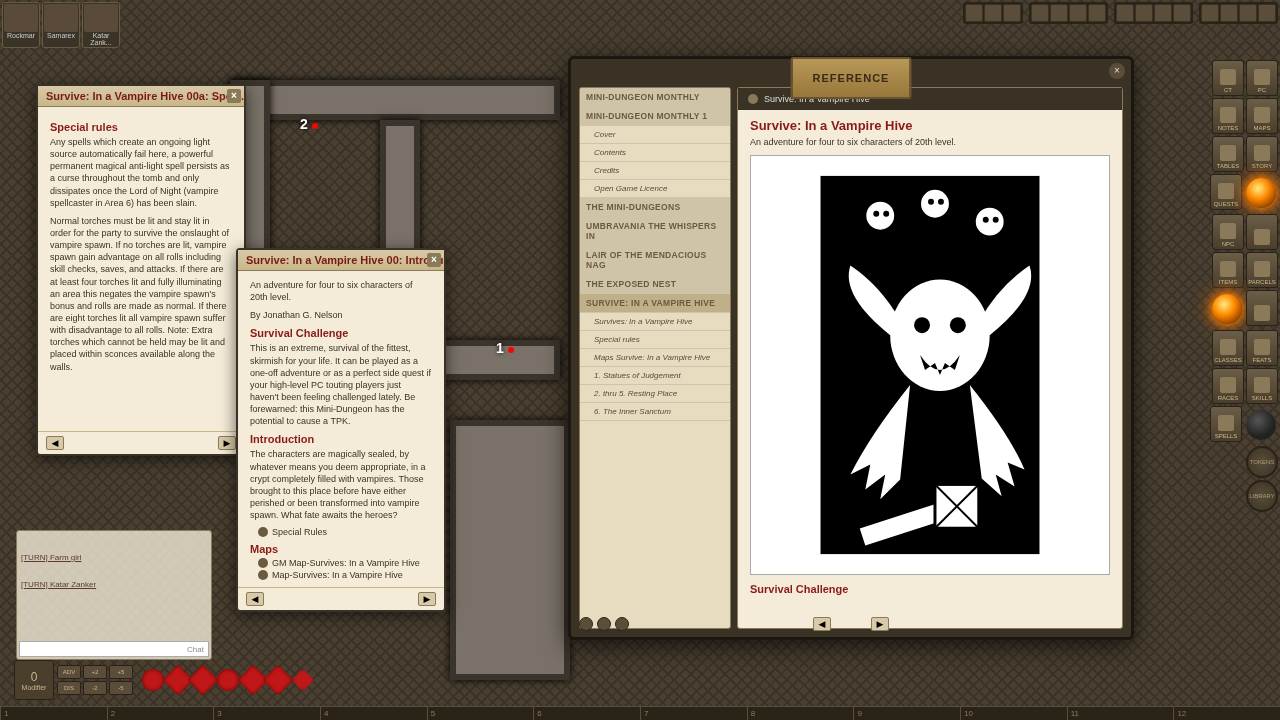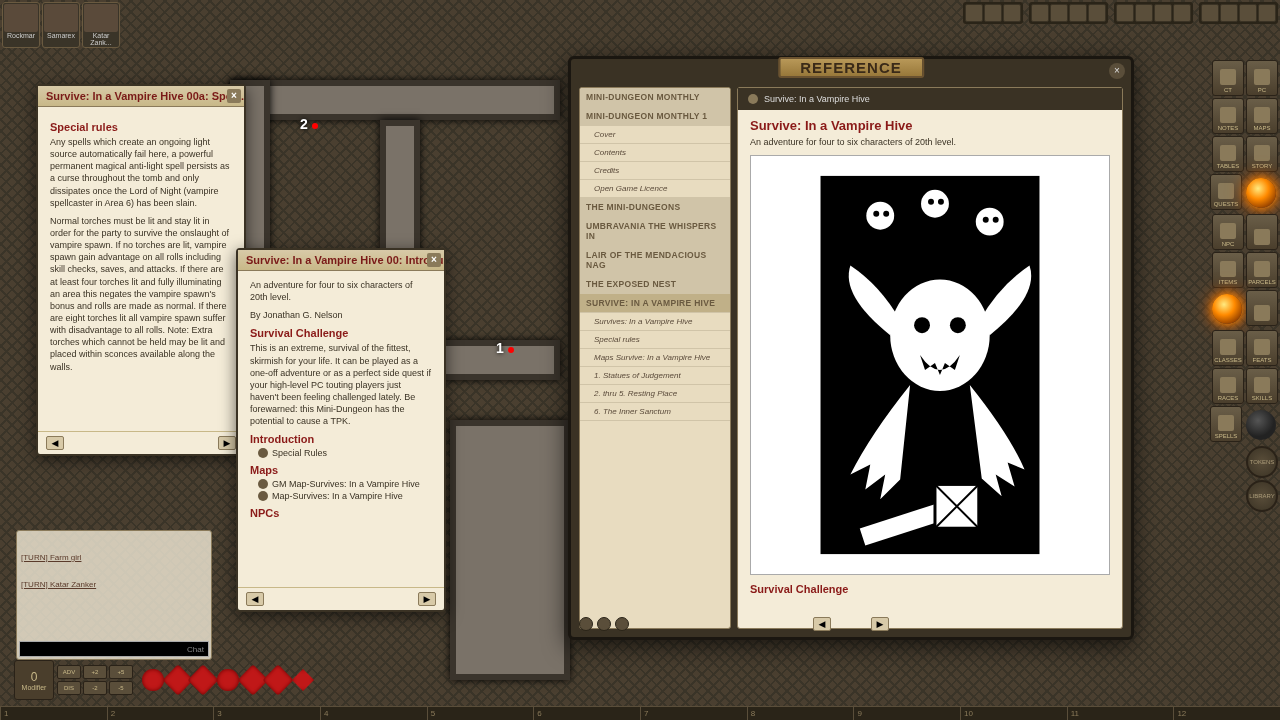--- a/index.html
+++ b/index.html
@@ -48,21 +48,21 @@
 .nav-arrow { width: 18px; height: 14px; background: #d8caa8; border: 1px solid #8a7a5a; border-radius: 2px; font-size: 9px; text-align: center; line-height: 12px; }
 .link-item { display: flex; align-items: center; gap: 4px; margin: 2px 0 2px 8px; font-size: 9px; }
 .link-bullet { width: 10px; height: 10px; border-radius: 50%; background: #6a5a40; }
 
 
 .ref-window {
   position: absolute; left: 568px; top: 56px; width: 566px; height: 584px;
   background: #3a3224; border: 3px solid #1a1610; border-radius: 6px;
   box-shadow: 0 6px 24px rgba(0,0,0,.7);
 }
-.ref-tab { position: absolute; top: -2px; left: 50%; transform: translateX(-50%); background: linear-gradient(#b89858,#98783a); padding: 0 20px; border: 2px solid #6a5230; border-radius: 3px; font-size: 15px; font-weight: bold; color: #3a2a18; letter-spacing: 1px; }
+.ref-tab { position: absolute; top: -2px; left: 50%; transform: translateX(-50%); background: linear-gradient(#b89858,#98783a); padding: 13px 20px; border: 2px solid #6a5230; border-radius: 3px; font-size: 11px; font-weight: bold; color: #3a2a18; letter-spacing: 1px; }
 .ref-close { position: absolute; top: 4px; right: 6px; width: 16px; height: 16px; background: #5a4e3a; border-radius: 50%; font-size: 10px; line-height: 16px; text-align: center; color: #ddd; }
 .ref-body { display: flex; gap: 6px; padding: 28px 8px 8px; height: 100%; }
 .ref-toc { width: 152px; background: #e8dcc0; border: 1px solid #8a7a5a; border-radius: 3px; overflow: hidden; font-size: 8.5px; }
 .toc-item { padding: 4px 6px; color: #5a4a3a; border-bottom: 1px solid #d0c4a8; }
 .toc-hdr { background: #d0c4a8; font-weight: bold; font-size: 8.5px; color: #6a5a40; text-transform: uppercase; letter-spacing: .3px; }
 .toc-sub { padding-left: 14px; font-size: 8px; font-style: italic; }
 .toc-active { background: #c0b088; }
 .ref-content { flex: 1; background: #f4ecd8; border: 1px solid #8a7a5a; border-radius: 3px; display: flex; flex-direction: column; }
 .ref-crumb { padding: 6px 10px; font-size: 9px; color: #ddd; background: #3a3224; display: flex; align-items: center; gap: 6px; }
 .ref-crumb-bullet { width: 10px; height: 10px; border-radius: 50%; background: #8a7a5a; }
@@ -79,21 +79,21 @@
 .sidebar-right { position: absolute; right: 2px; top: 60px; width: 68px; display: flex; flex-wrap: wrap; gap: 2px; justify-content: flex-end; z-index: 40; }
 .side-btn { width: 32px; height: 36px; background: linear-gradient(#6a5e48,#4a3e2c); border: 1px solid #2a2218; border-radius: 3px; font-size: 6px; color: #c8b888; display: flex; flex-direction: column; align-items: center; justify-content: flex-end; padding-bottom: 2px; }
 .side-btn .ico { width: 16px; height: 16px; background: #8a7a5a; border-radius: 2px; margin-bottom: 2px; }
 .orb { width: 30px; height: 30px; border-radius: 50%; background: radial-gradient(circle at 40% 35%, #ffea80, #ff8a00 40%, #8a3a00 80%); box-shadow: 0 0 10px #ff8a00, 0 0 20px #ff6a00; margin: 4px auto; }
 .orb-dark { background: radial-gradient(circle at 40% 35%, #555, #222 60%); box-shadow: none; }
 .side-big { width: 32px; height: 32px; background: radial-gradient(#5a4e3a,#3a3224); border: 2px solid #2a2218; border-radius: 50%; display:flex;align-items:center;justify-content:center;font-size:6px;color:#aa9a78; }
 
 
 .chat-panel { position: absolute; left: 16px; bottom: 60px; width: 196px; height: 130px; background: #f4ecd8cc; border: 1px solid #8a7a5a; border-radius: 3px; font-size: 8px; padding: 4px; }
 .chat-line { margin: 18px 0; color: #5a3a2a; text-decoration: underline; }
-.chat-input { position: absolute; bottom: 2px; left: 2px; right: 2px; height: 16px; background: #000000; border: 1px solid #aaa; font-size: 8px; padding: 0 4px; display: flex; align-items: center; justify-content: space-between; color: #888; }
+.chat-input { position: absolute; bottom: 2px; left: 2px; right: 2px; height: 16px; background: #ffffff; border: 1px solid #aaa; font-size: 8px; padding: 0 4px; display: flex; align-items: center; justify-content: space-between; color: #888; }
 
 .hotbar { position: absolute; left: 14px; bottom: 20px; display: flex; align-items: center; gap: 3px; }
 .hot-lbl { width: 40px; height: 40px; background: #4a3e2c; border: 1px solid #2a2218; border-radius: 3px; font-size: 7px; color: #c8b888; display: flex; flex-direction: column; align-items: center; justify-content: center; }
 .hot-mini { display: grid; grid-template-columns: repeat(3, 24px); gap: 2px; }
 .hot-mini div { height: 14px; background: #5a4e3a; border: 1px solid #2a2218; border-radius: 2px; font-size: 6px; color: #c8b888; text-align: center; line-height: 12px; }
 .dice-row { display: flex; gap: 3px; align-items: center; margin-left: 6px; }
 .die { width: 22px; height: 22px; background: #c01818; border-radius: 3px; transform: rotate(45deg); box-shadow: inset 0 0 4px #600; }
 .die.r { border-radius: 50%; transform: none; }
 
 .ruler { position: absolute; bottom: 0; left: 0; right: 0; height: 14px; background: #2a2418; border-top: 1px solid #5a4e3a; display: flex; font-size: 8px; color: #8a7a5a; }
@@ -162,20 +162,21 @@
 </div>
 
 <div class="panel" style="left:236px; top:248px; width:210px; height:364px;">
   <div class="panel-title"><span>Survive: In a Vampire Hive 00: Introdu...</span><div class="panel-close">×</div></div>
   <div class="panel-body">
     <p>An adventure for four to six characters of 20th level.</p>
     <p>By Jonathan G. Nelson</p>
     <h3>Survival Challenge</h3>
     <p>This is an extreme, survival of the fittest, skirmish for your life. It can be played as a one-off adventure or as a perfect side quest if your high-level PC touting players just haven't been feeling challenged lately. Be forewarned: this Mini-Dungeon has the potential to cause a TPK.</p>
     <h3>Introduction</h3>
+    <p>The characters are magically sealed, by whatever means you deem appropriate, in a crypt completely filled with vampires. Those brought to this place before have either perished or been transformed into vampire spawn. What fate awaits the heroes?</p>
     <div class="link-item">
         <div class="link-bullet"></div>
         <span>Special Rules</span>
       </div>
     <h3>Maps</h3>
     <div class="link-item">
         <div class="link-bullet"></div>
         <span>GM Map-Survives: In a Vampire Hive</span>
       </div>
     <div class="link-item">

